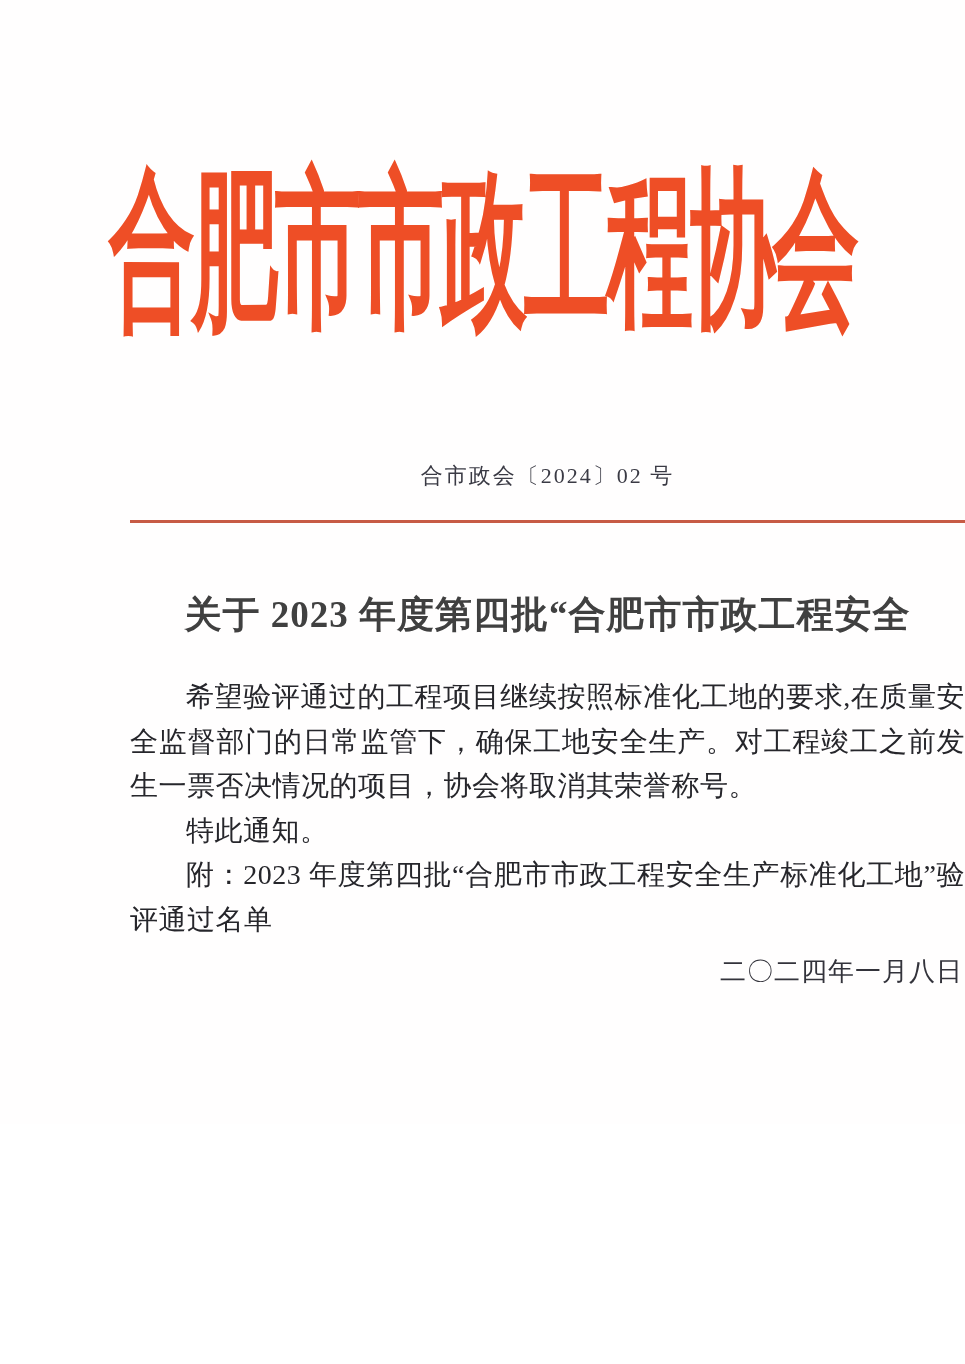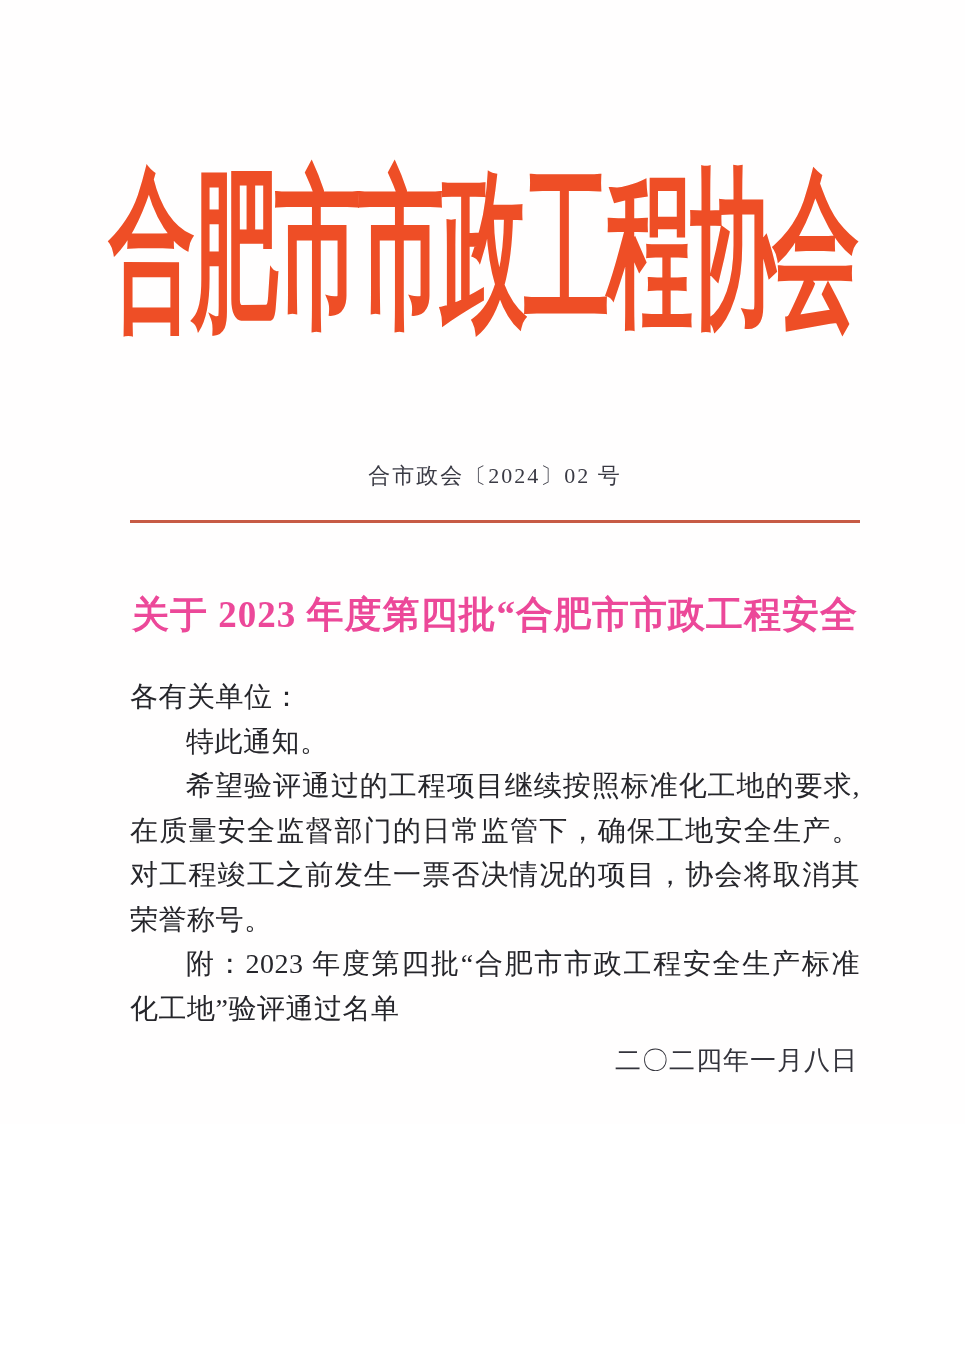--- a/index.html
+++ b/index.html
@@ -4,21 +4,21 @@
 <style>
   html,body{margin:0;padding:0;background:#ffffff;}
   .page{
     position:relative;
     width:965px;height:1124px;
     margin:0 auto;
     background:#fffefe;
     overflow:hidden;
     font-family:"Liberation Serif","DejaVu Serif",serif;
   }
-  .content{margin-left:130px;margin-right:105px;}
+  .content{margin-left:130px;}
 
   
   .masthead{
     margin-top:163px;
     height:180px;
     text-align:center;
     overflow:visible;
   }
   .masthead .org{
     display:inline-block;
@@ -48,21 +48,21 @@
     height:3px;
     background:#C75B45;
   }
 
   
   .doc-title{
     margin-top:55px;
     text-align:center;
     font-size:37px;
     font-weight:bold;
-    color:#ec4899;
+    color:#404040;
     line-height:73px;
     letter-spacing:1px;
   }
 
   
   .body-text{
     margin-top:24px;
     font-size:28px;
     line-height:44.5px;
     color:#26262B;
@@ -108,23 +108,22 @@
 
     <div class="doc-number">合市政会〔2024〕02 号</div>
 
     <div class="red-rule"></div>
 
     <div class="doc-title">
       <div>关于 2023 年度第四批“合肥市市政工程安全</div>
     </div>
 
     <div class="body-text">
-      <p>各有关单位：</p>
+      <p class="indent">希望验评通过的工程项目继续按照标准化工地的要求,在质量安全监督部门的日常监管下，确保工地安全生产。对工程竣工之前发生一票否决情况的项目，协会将取消其荣誉称号。</p>
       <p class="indent">特此通知。</p>
-      <p class="indent">希望验评通过的工程项目继续按照标准化工地的要求,在质量安全监督部门的日常监管下，确保工地安全生产。对工程竣工之前发生一票否决情况的项目，协会将取消其荣誉称号。</p>
       <p class="indent">附：2023 年度第四批“合肥市市政工程安全生产标准化工地”验评通过名单</p>
     </div>
 
     <div class="doc-date">二〇二四年一月八日</div>
 
   </div>
 
   <svg class="seal" viewBox="0 0 200 200" xmlns="http://www.w3.org/2000/svg" aria-hidden="true">
     <circle cx="100" cy="100" r="90" fill="none" stroke="#DE1B15" stroke-width="7"></circle>
     <polygon fill="#DE1B15" points="100,64 90.6,91.1 62,91.6 84.8,108.9 76.5,136.4 100,120 123.5,136.4 115.2,108.9 138,91.6 109.4,91.1"></polygon>

